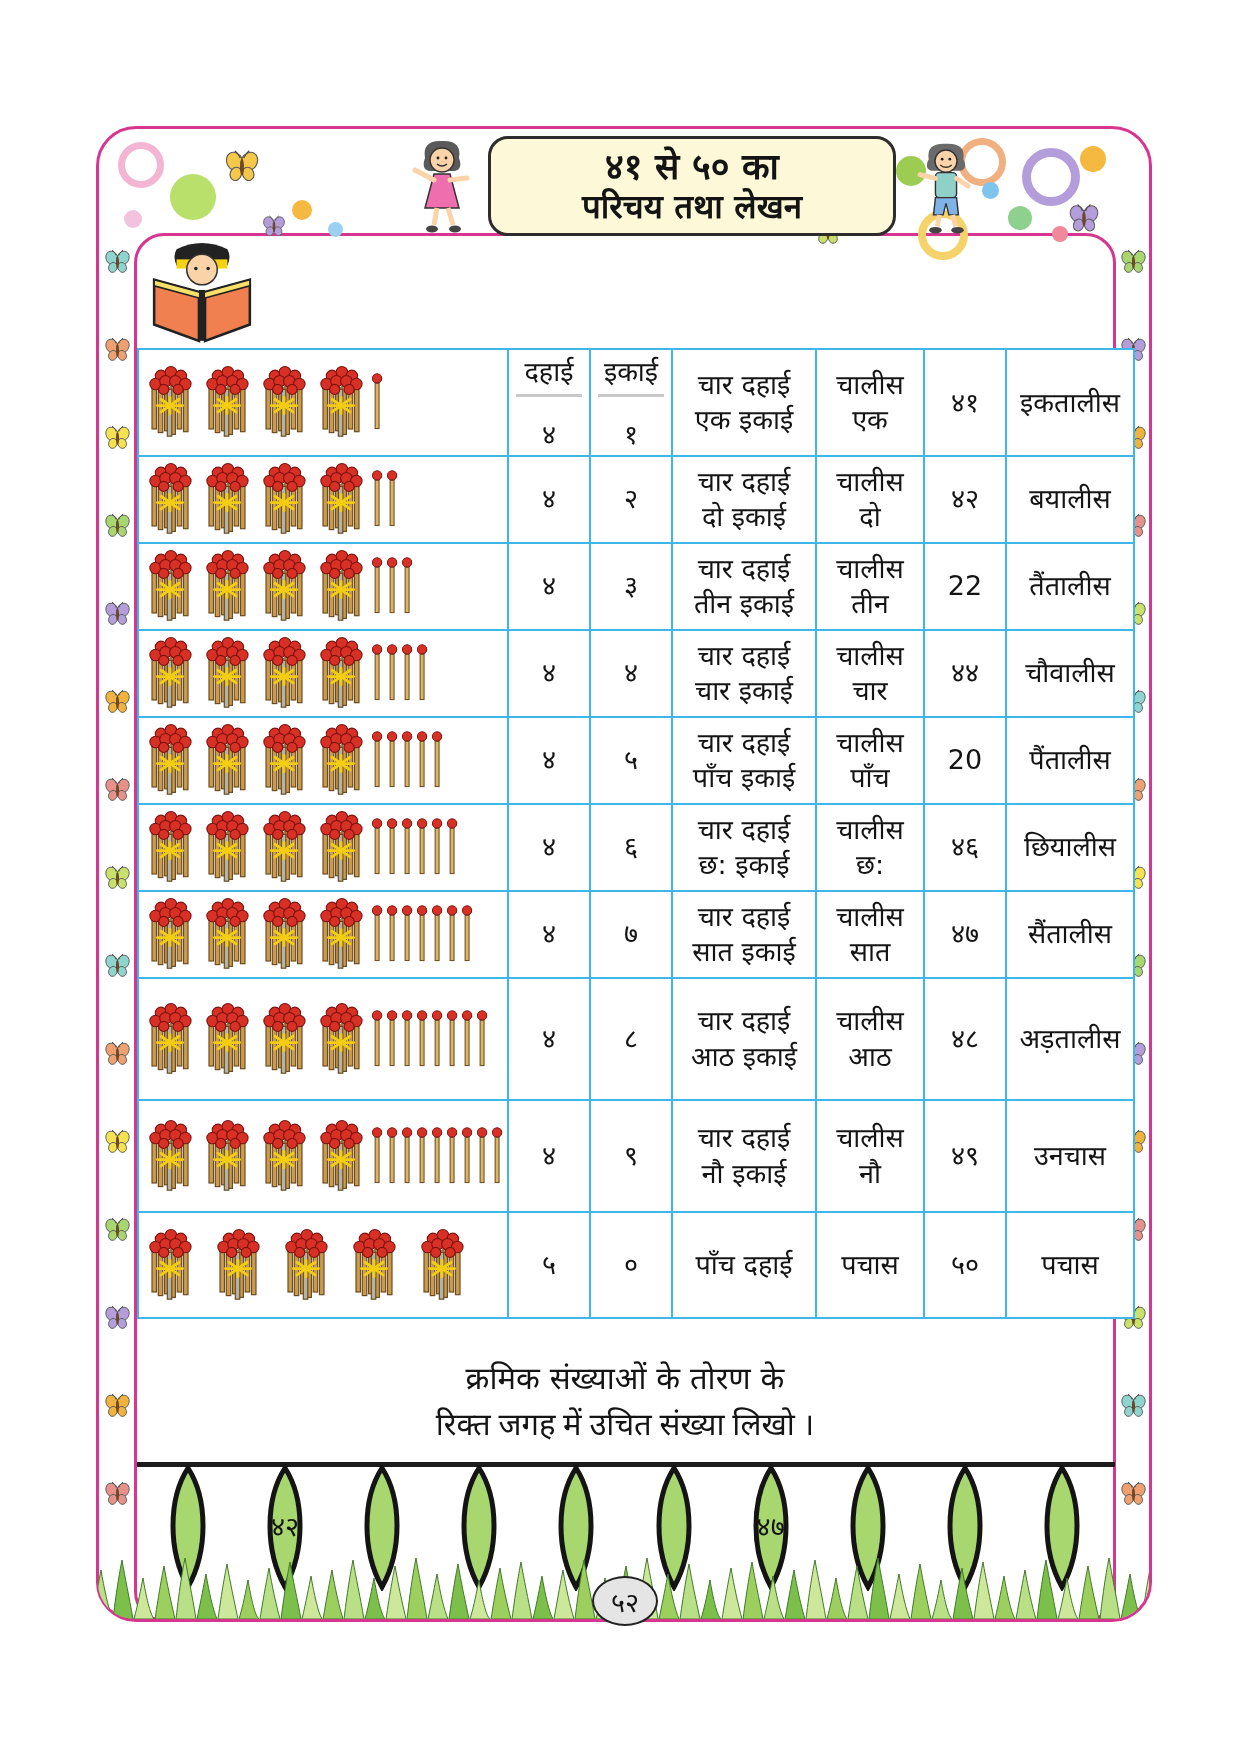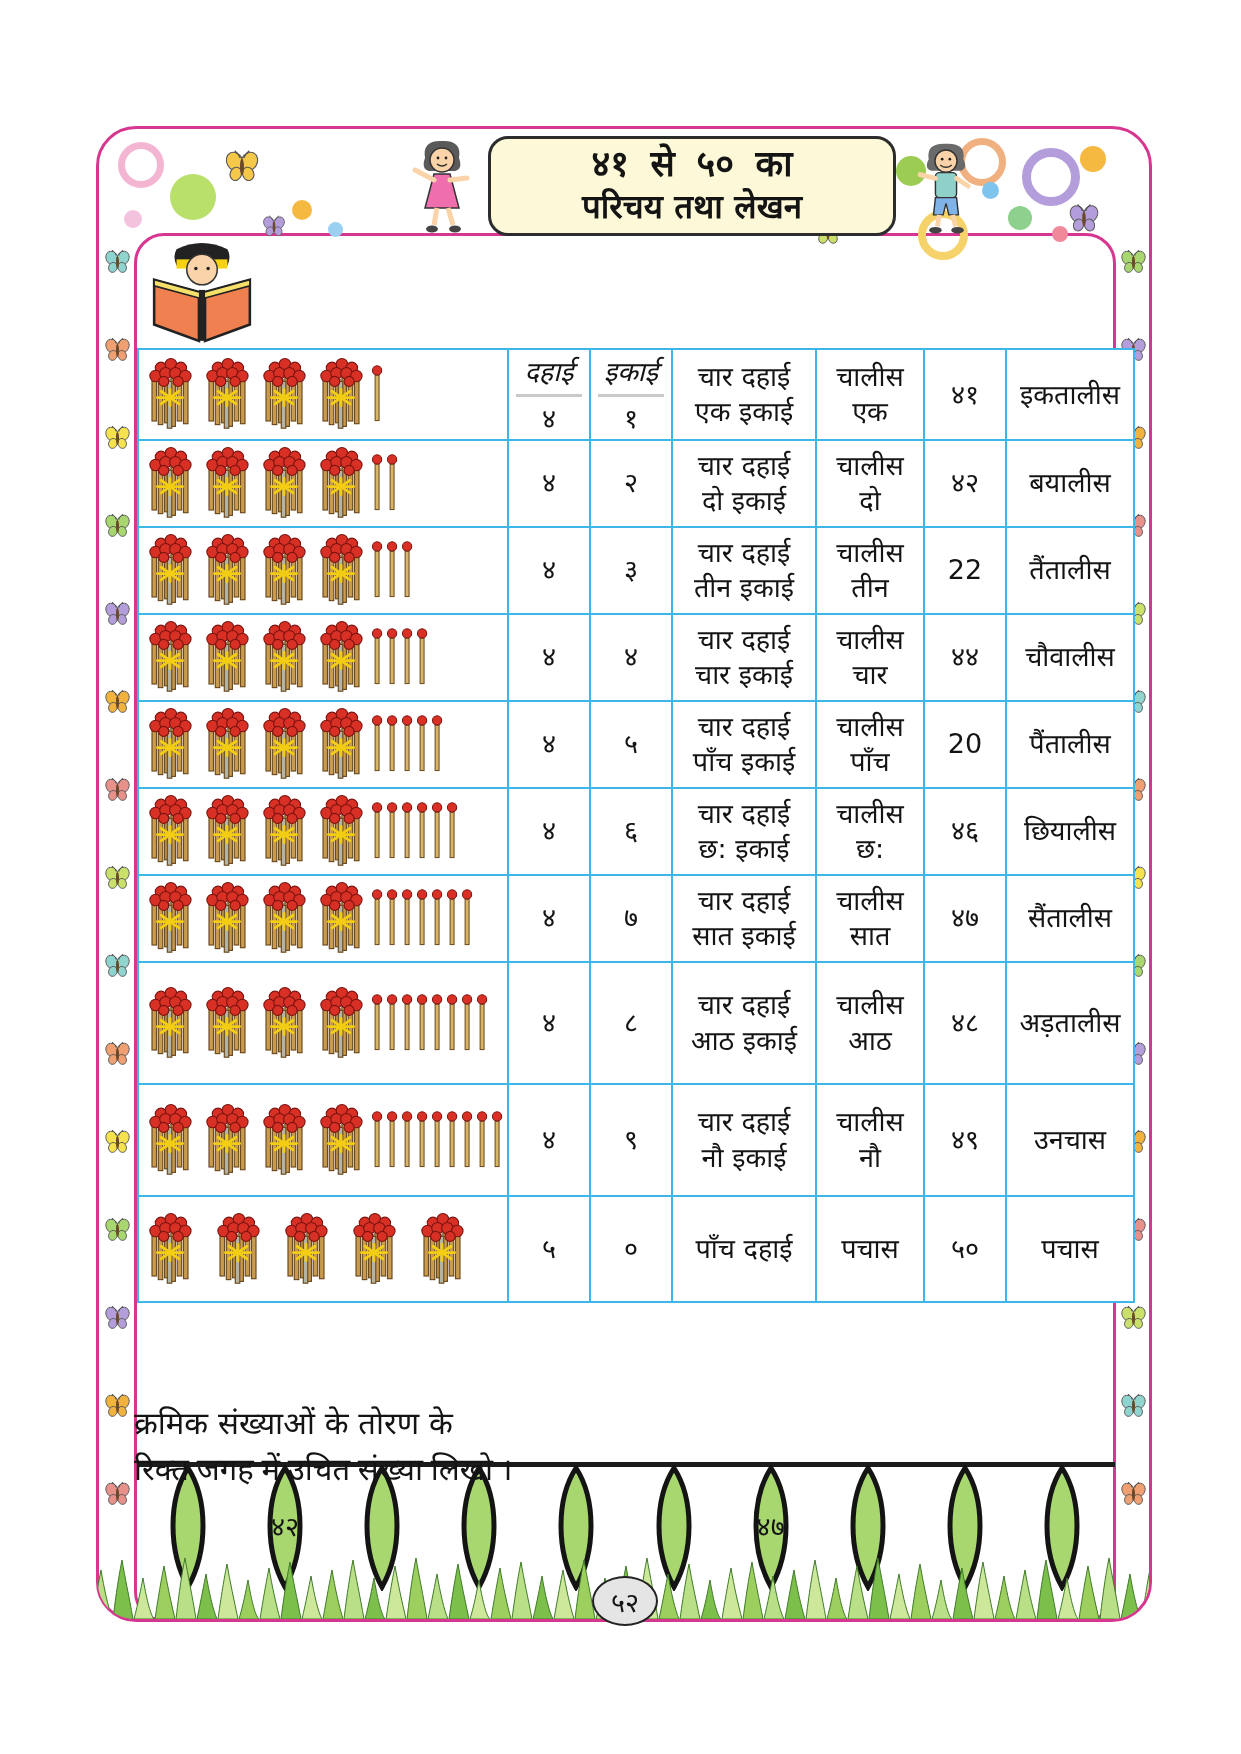--- a/index.html
+++ b/index.html
@@ -9,21 +9,21 @@
   .outer-frame{position:absolute;left:96px;top:126px;width:1056px;height:1496px;
     border:3.5px solid #d6368f;border-radius:40px;box-sizing:border-box;background:#fff;}
   .inner-frame{position:absolute;left:134px;top:233px;width:982px;height:1389px;
     border:3px solid #d6368f;border-radius:30px;box-sizing:border-box;background:#fff;z-index:1;}
   
   .band{position:absolute;left:96px;top:126px;width:1056px;height:110px;z-index:2;}
   .dot{position:absolute;border-radius:50%;}
   .banner{position:absolute;left:392px;top:10px;width:402px;height:94px;background:#fdf9d8;
     border:3px solid #2c2c2c;border-radius:20px;display:flex;flex-direction:column;
     align-items:center;justify-content:center;line-height:1.15;}
-  .banner .t1{font-size:36px;font-weight:bold;font-family:Liberation Mono, monospace;}
+  .banner .t1{font-size:36px;font-weight:bold;}
   .banner .t2{font-size:33px;font-weight:bold;}
   .kidfig{position:absolute;}
   .bfly{position:absolute;}
   
   .badge-wrap{position:absolute;left:288px;top:262px;width:282px;height:66px;z-index:3;}
   .badge-wrap svg{position:absolute;left:0;top:0;}
   .badge-text{position:absolute;left:0;top:0;width:100%;height:100%;display:flex;
     align-items:center;justify-content:center;font-size:30px;font-weight:bold;}
   .readkid{position:absolute;left:146px;top:242px;z-index:3;}
   
@@ -39,24 +39,24 @@
   td.tens,td.units{width:72px;}
   td.desc{width:134px;}
   td.word{width:98px;}
   td.num{width:72px;}
   td.name{width:118px;}
   .picwrap{display:flex;align-items:flex-start;gap:3px;}
   tr:last-child .picwrap{gap:14px;}
   svg.bundle{width:54px;height:80px;flex:none;}
   svg.mstick{width:12px;height:66px;flex:none;margin-top:7px;}
   .colhead{display:block;font-size:27px;border-bottom:3.5px solid #c9c9c9;
-    padding:0 4px 5px;margin:0 3px 4px;font-style:italic;}
+    padding:0 4px 5px;margin:0 3px 20px;}
   .cellline{display:block;line-height:1.32;}
   
-  .instr{position:absolute;left:134px;width:982px;font-size:31px;z-index:3;margin-top:45px;}
+  .instr{position:absolute;left:134px;width:982px;text-align:center;font-size:31px;z-index:3;}
   .toran-line{position:absolute;left:137px;top:1462px;width:978px;height:4.5px;background:#1c1c1c;z-index:2;}
   .leafrow{position:absolute;left:158px;top:1465px;width:934px;display:flex;
     justify-content:space-between;z-index:2;}
   .leaf{position:relative;width:60px;height:126px;}
   .leaf svg{position:absolute;left:0;top:0;width:100%;height:100%;}
   .leafnum{position:absolute;left:0;top:42px;width:100%;text-align:center;
     font-size:27px;color:#141414;}
   .grassband{position:absolute;left:98px;top:1556px;width:1051px;height:63px;
     border-radius:0 0 36px 36px;overflow:hidden;z-index:5;}
   .pageno{position:absolute;left:592px;top:1576px;width:62px;height:46px;background:#e5e5e5;

